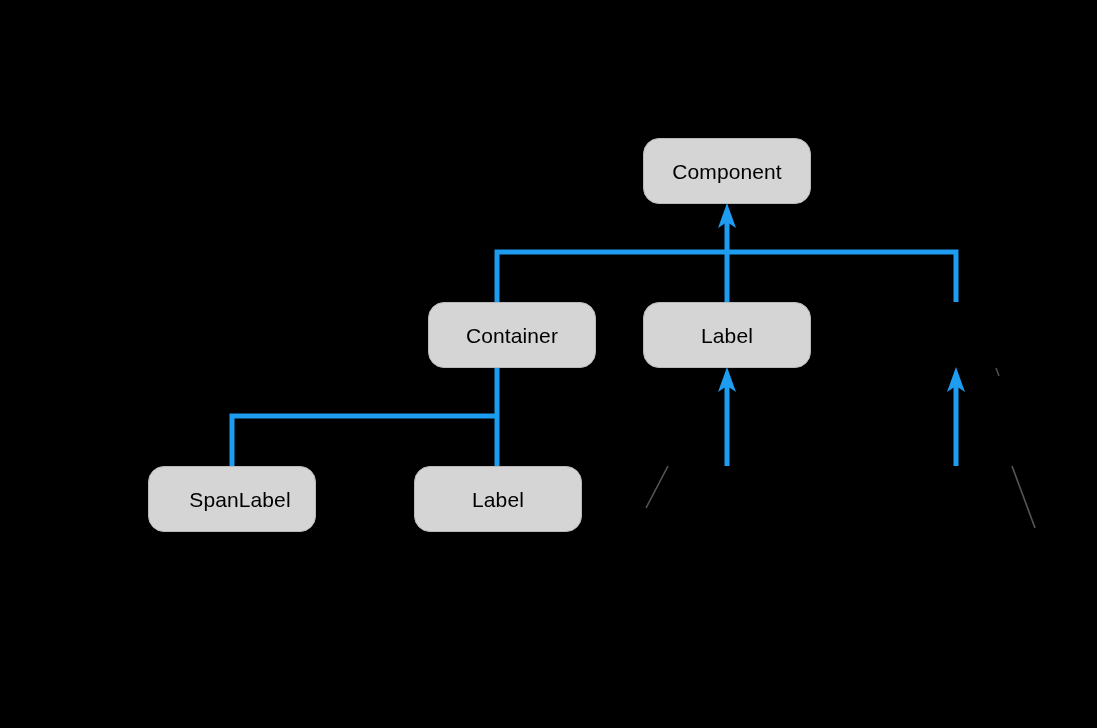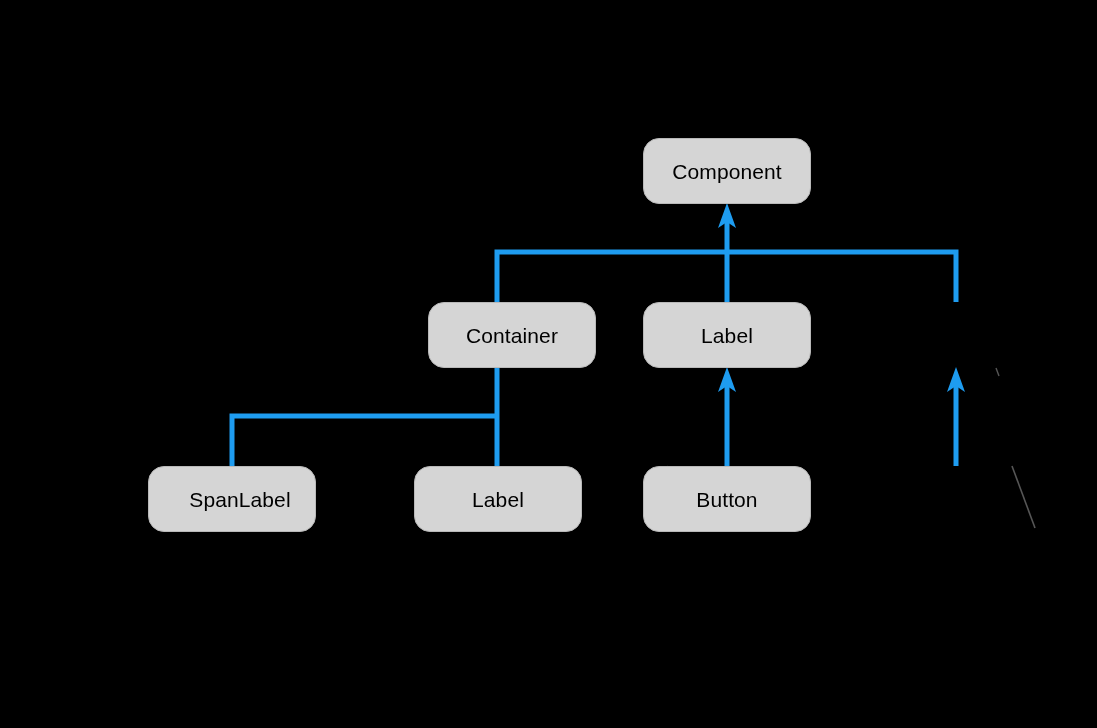--- a/index.html
+++ b/index.html
@@ -106,18 +106,15 @@
 
 
   <div class="node" style="left:148px; top:466px; width:168px; height:66px;padding-left:16px;">
     <span class="node-label">SpanLabel</span>
   </div>
 
   <div class="node" style="left:414px; top:466px; width:168px; height:66px;">
     <span class="node-label">Label</span>
   </div>
 
-  <div class="node" style="left:643px; top:466px; width:168px; height:66px;">
-    <span class="node-label">Button</span>
-  </div>
 
 
 </div>
 
 </body></html>

